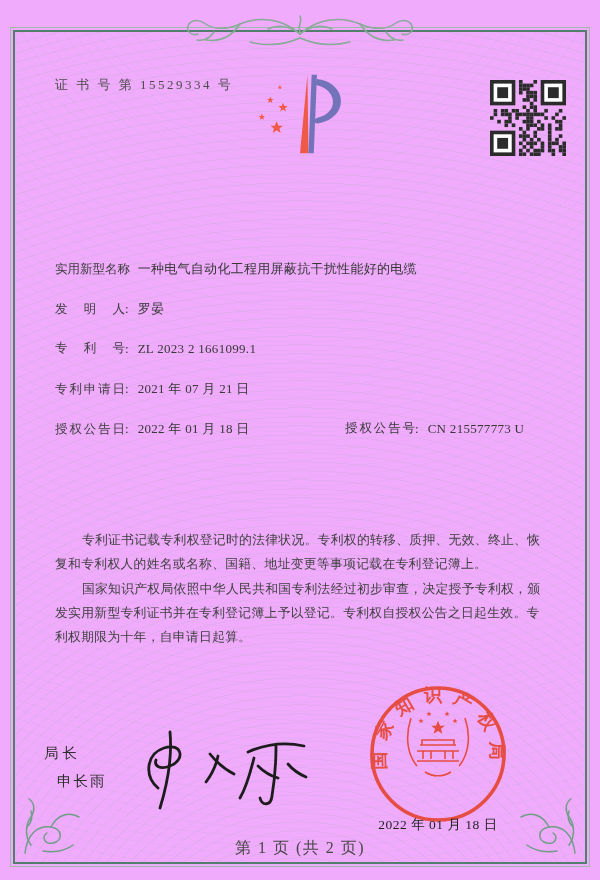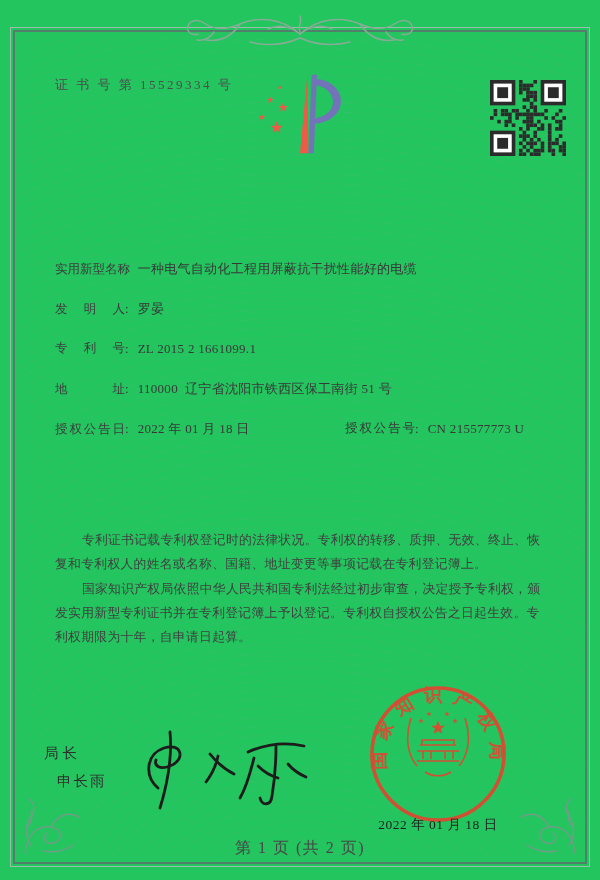--- a/index.html
+++ b/index.html
@@ -1,19 +1,19 @@
 <!DOCTYPE html>
 <html><head>
 <meta charset="utf-8">
 <style>
   * { margin:0; padding:0; box-sizing:border-box; }
   html,body { width:600px; height:880px; }
   body { font-family:"Liberation Serif","DejaVu Serif",serif; background:#fbfcf8; }
 
-  .page { position:relative; width:600px; height:880px; background:#22c55e; overflow:hidden; }
+  .page { position:relative; width:600px; height:880px; background:#f0abfc; overflow:hidden; }
 
   .guilloche { position:absolute; top:32px; left:14px; right:14px; bottom:18px;
     background:
       repeating-radial-gradient(circle at 50% 118%, rgba(125,170,140,.11) 0 1px, transparent 1px 9px),
       repeating-radial-gradient(circle at 50% -18%, rgba(125,170,140,.06) 0 1px, transparent 1px 9px);
   }
 
   .frame { position:absolute; top:30px; left:13px; right:13px; bottom:16px;
     border:2px solid #527f6c; outline:1px solid #9dbcab; outline-offset:2px; }
 
@@ -250,24 +250,24 @@
 
 
   <div class="fields">
     <div class="row">
       <span class="lbl">实用新型名称</span><span class="colon">:</span><span class="val">一种电气自动化工程用屏蔽抗干扰性能好的电缆</span>
     </div>
     <div class="row">
       <span class="lbl">发明人</span><span class="colon">:</span><span class="val">罗晏</span>
     </div>
     <div class="row">
-      <span class="lbl">专利号</span><span class="colon">:</span><span class="val">ZL 2015 2 1661099.1</span>
+      <span class="lbl">专利号</span><span class="colon">:</span><span class="val">ZL 2023 2 1661099.1</span>
     </div>
     <div class="row">
-      <span class="lbl">地址</span><span class="colon">:</span><span class="val">110000  辽宁省沈阳市铁西区保工南街 51 号</span>
+      <span class="lbl">专利申请日</span><span class="colon">:</span><span class="val">2021 年 07 月 21 日</span>
     </div>
     <div class="row row-split">
       <span class="cell-a">
         <span class="lbl">授权公告日</span><span class="colon">:</span><span class="val">2022 年 01 月 18 日</span>
       </span>
       <span class="cell-b">
         <span class="lbl-b">授权公告号</span><span class="colon">:</span><span class="val">CN 215577773 U</span>
       </span>
     </div>
   </div>

